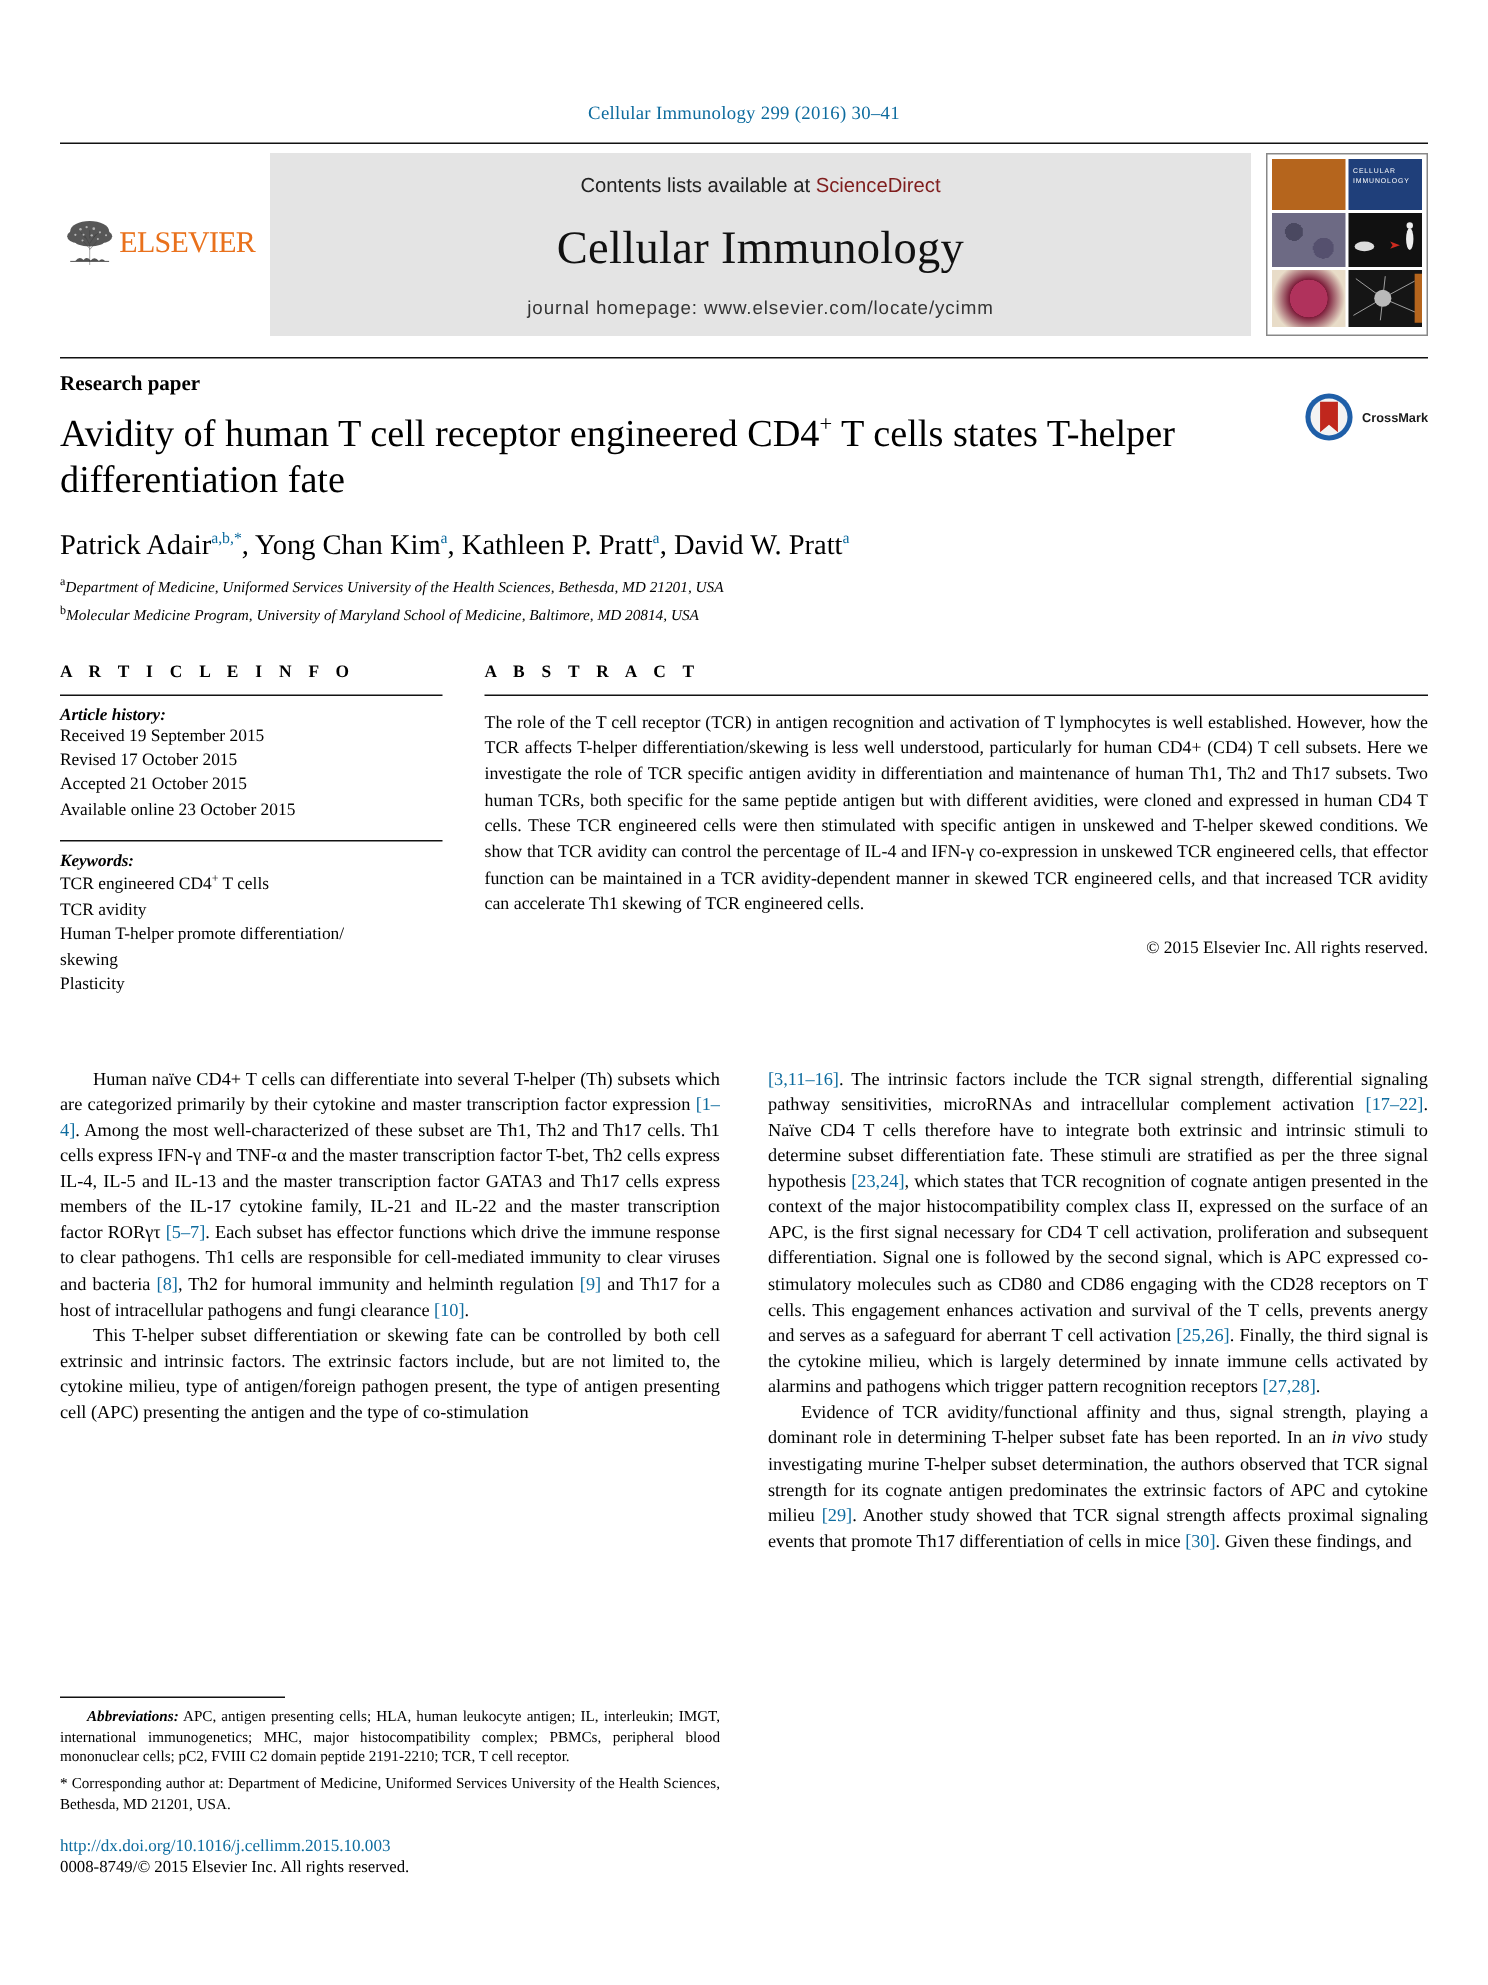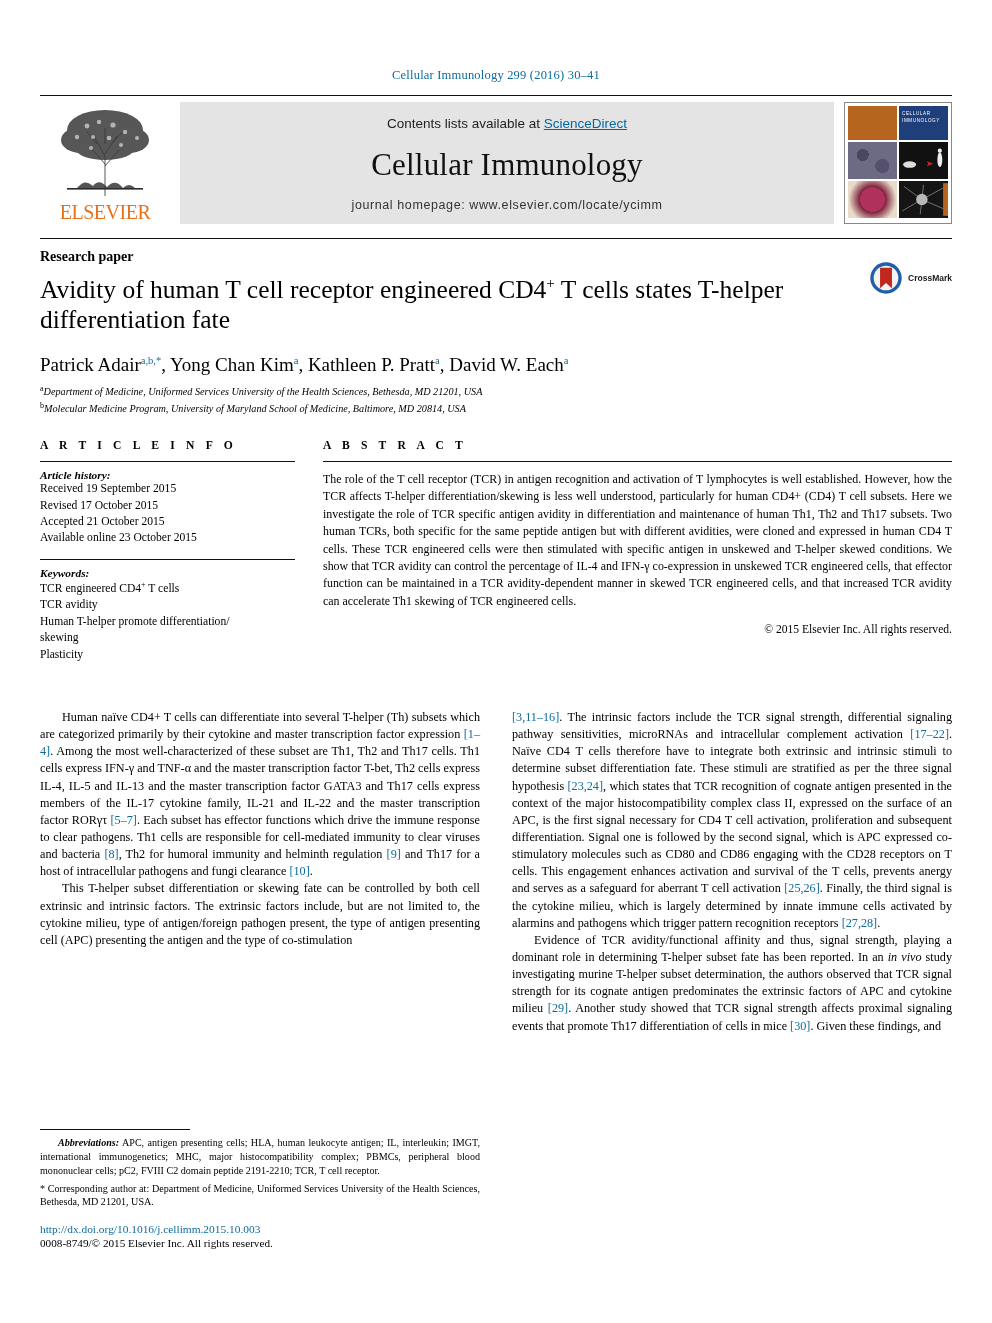--- a/index.html
+++ b/index.html
@@ -16,27 +16,27 @@
 
   
   .runhead {
     text-align:center; color:#0d6b9e; font-size:12.5px;
     font-family:"Liberation Serif", serif; letter-spacing:.2px;
     padding-top:68px; font-weight:400;
   }
 
   
   .masthead { margin-top:12px; border-top:1.6px solid #111; padding-top:6px; display:flex; align-items:stretch; gap:0; }
-  .elsevier-logo { width:130px; flex:0 0 130px; display:flex; flex-direction:column; align-items:center; justify-content:flex-end; padding-bottom:2px; }
+  .elsevier-logo { width:130px; flex:0 0 130px; display:flex; flex-direction:row; align-items:center; justify-content:flex-end; padding-bottom:2px; }
   .tree-svg { width:116px; height:98px; display:block; }
   .elsevier-word { color:#e9711c; font-family:"Liberation Serif", serif; font-size:20px; letter-spacing:-0.5px; line-height:1; font-weight:400; }
 
   .journal-band { flex:1 1 auto; background:#e4e4e4; margin:0 10px; display:flex; flex-direction:column; align-items:center; justify-content:space-between; padding:14px 8px 12px; }
   .contents-line { font-family:"Liberation Sans", sans-serif; font-size:13.5px; color:#222; }
-  .contents-line .sd { color:#0369a1;text-decoration:underline; }
+  .contents-line .sd { color:#7f1d1d; }
   .journal-title { font-family:"Liberation Serif", serif; font-size:31px; color:#111; letter-spacing:.2px; }
   .homepage-line { font-family:"Liberation Sans", sans-serif; font-size:12.5px; color:#333; letter-spacing:.6px; }
 
   .cover-thumb { width:108px; flex:0 0 108px; border:1px solid #888; background:#fff; padding:3px; }
   .cover-grid { width:100%; height:114px; display:grid; grid-template-columns: 1fr 1fr; grid-template-rows: 34px 1fr 1fr; gap:2px; }
   .cv { width:100%; height:100%; }
   .cv-a { background:#b5651d; }
   .cv-b { background:#f0e2d0; }
   .cv-c { background:#1f3f7a; position:relative; }
   .cv-c .cvtxt { position:absolute; left:3px; top:5px; color:#fff; font-family:"Liberation Sans",sans-serif; font-size:4.6px; letter-spacing:.6px; line-height:1.5; }
@@ -189,21 +189,21 @@
         <circle cx="20" cy="20" r="14.5" fill="#f3f3f3"></circle>
         <path d="M13 8 h14 v24 l-7 -6 l-7 6 z" fill="#c0271d"></path>
       </svg>
       <span class="cm-label">CrossMark</span>
     </div>
 
     <div class="authors">
       <span>Patrick Adair</span><sup>a,b,*</sup>,
       <span>Yong Chan Kim</span><sup>a</sup>,
       <span>Kathleen P. Pratt</span><sup>a</sup>,
-      <span>David W. Each</span><sup>a</sup>
+      <span>David W. Pratt</span><sup>a</sup>
     </div>
 
     <div class="affil">
       <sup>a</sup><span>Department of Medicine, Uniformed Services University of the Health Sciences, Bethesda, MD 21201, USA</span>
     </div>
     <div class="affil" style="margin-top:1px">
       <sup>b</sup><span>Molecular Medicine Program, University of Maryland School of Medicine, Baltimore, MD 20814, USA</span>
     </div>
   </div>
 

